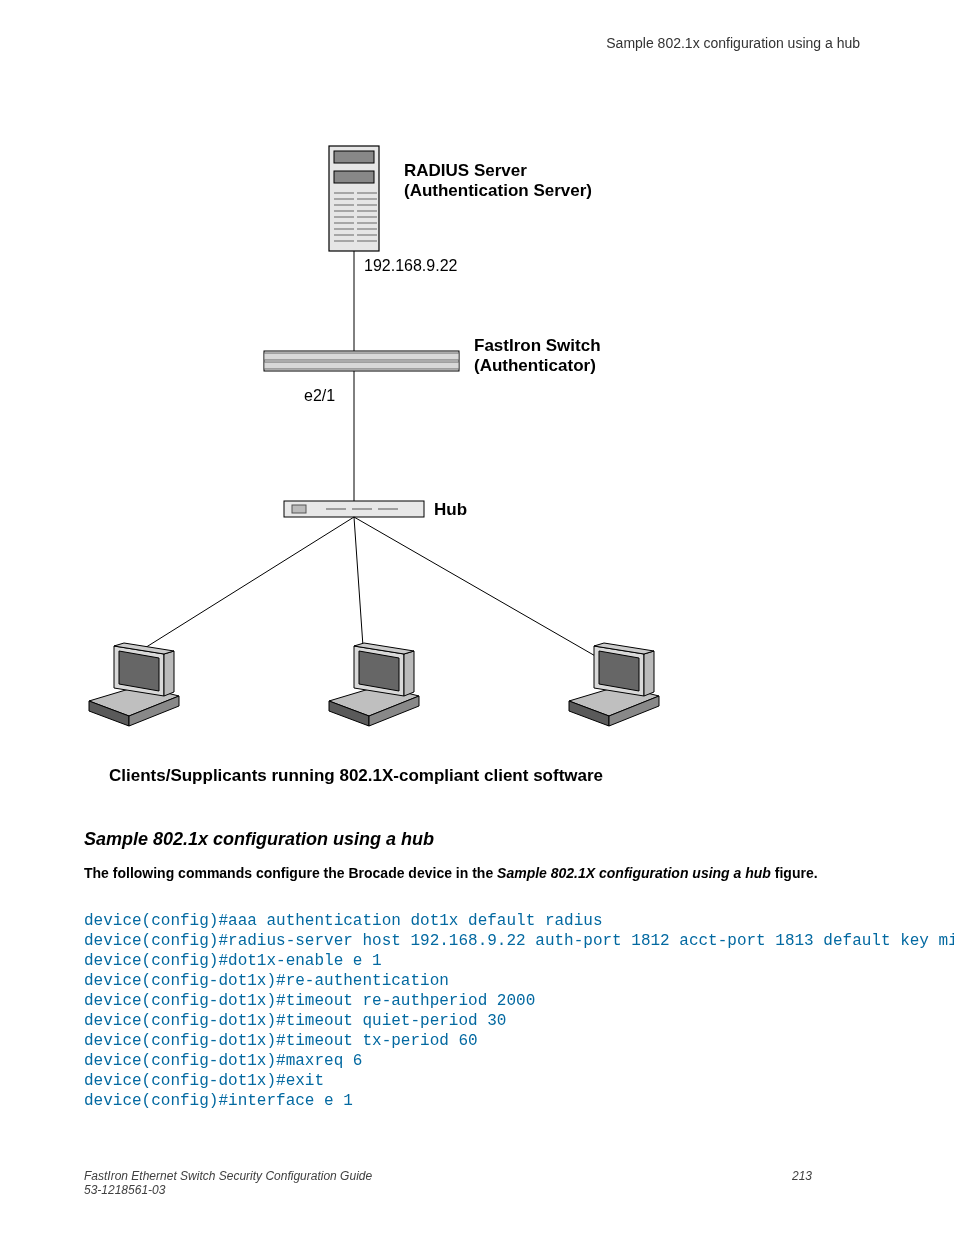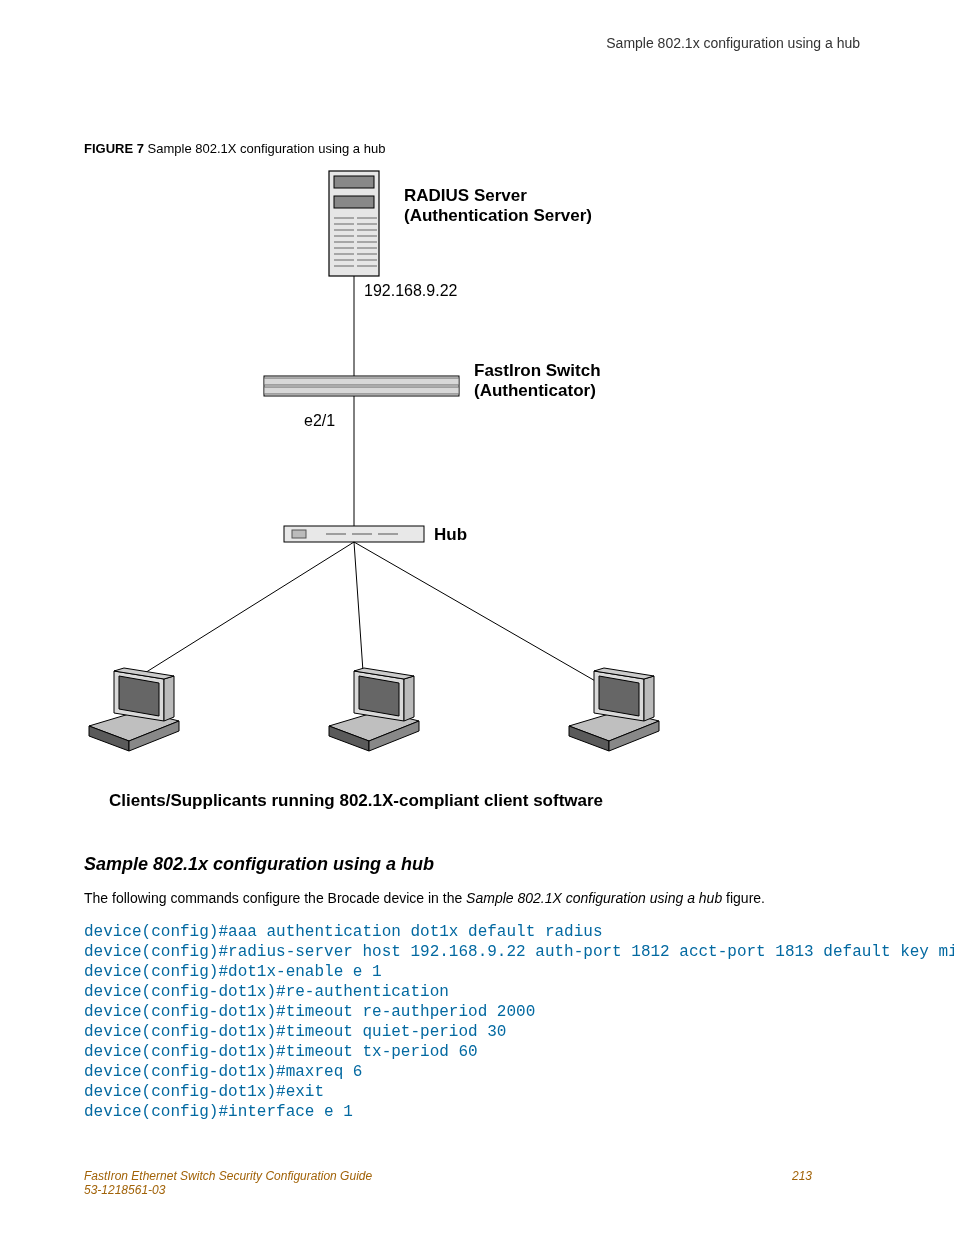--- a/index.html
+++ b/index.html
@@ -41,53 +41,50 @@
     font-family: Arial, Helvetica, sans-serif;
     font-weight: bold;
     font-style: italic;
     font-size: 18px;
     margin-top: 28px;
     margin-bottom: 14px;
   }
   .body-text {
     font-size: 14px;
     line-height: 1.35;
-    margin-bottom: 14px;
+    margin-bottom: 28px;
+    font-weight: bold;
   }
   .body-text .ital { font-style: italic; }
   .code-block {
     font-family: "Courier New", monospace;
     font-size: 16px;
     white-space: pre;
     line-height: 1.25;
     color: #0369a1;
   }
   .footer {
     position: absolute;
     left: 84px;
     right: 84px;
     bottom: 38px;
     display: flex;
     justify-content: space-between;
     font-size: 12px;
     font-style: italic;
-    color: #a16207;
+    color: #404040;
   }
   .footer .right { font-style: italic; margin-left: 48px; }
 </style>
 </head>
 <body>
 
 <div class="page">
   <div class="header-line">Sample 802.1x configuration using a hub</div>
 
-  <div class="figure-caption">
-    <b>FIGURE 7</b>
-    <span>Sample 802.1X configuration using a hub</span>
-  </div>
 
   <div class="diagram">
     <svg width="786" height="660" viewBox="0 0 786 660">
 
       <g>
         <rect x="245" y="5" width="50" height="105" fill="#e6e6e6" stroke="#000" stroke-width="1.2"></rect>
         <rect x="250" y="10" width="40" height="12" fill="#888" stroke="#000"></rect>
         <rect x="250" y="30" width="40" height="12" fill="#888" stroke="#000"></rect>
 
         <g stroke="#666" stroke-width="1">

